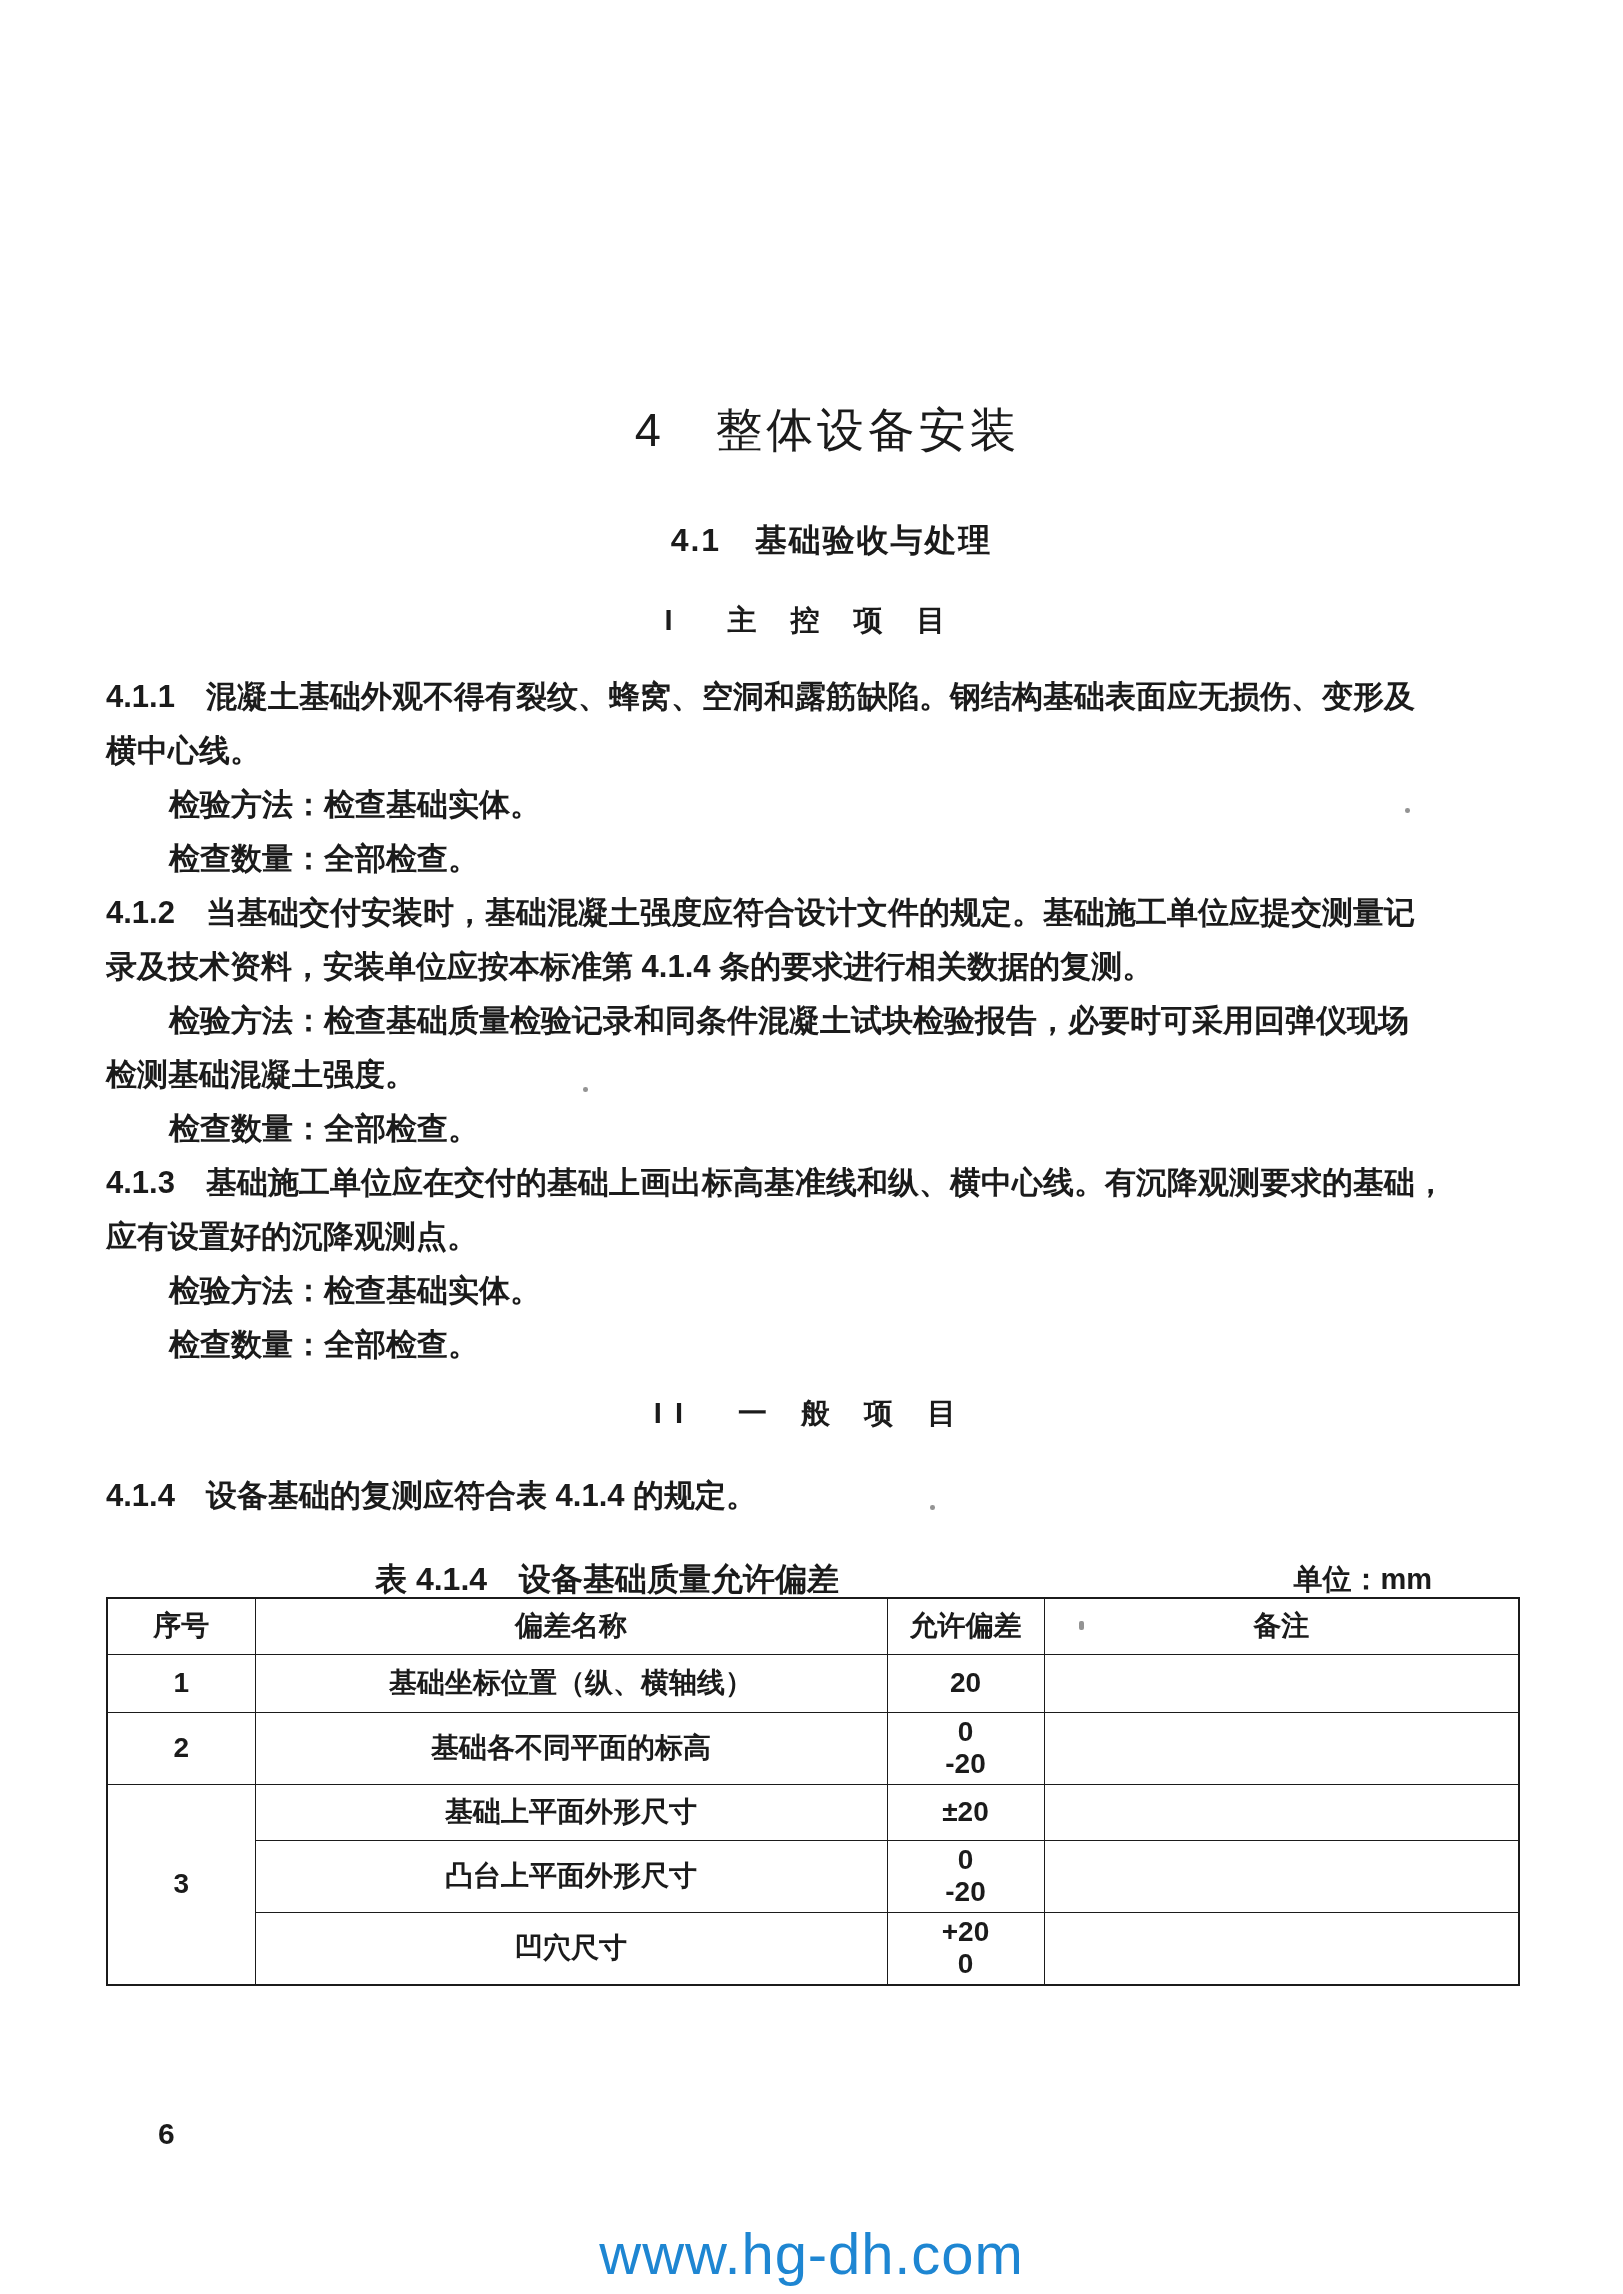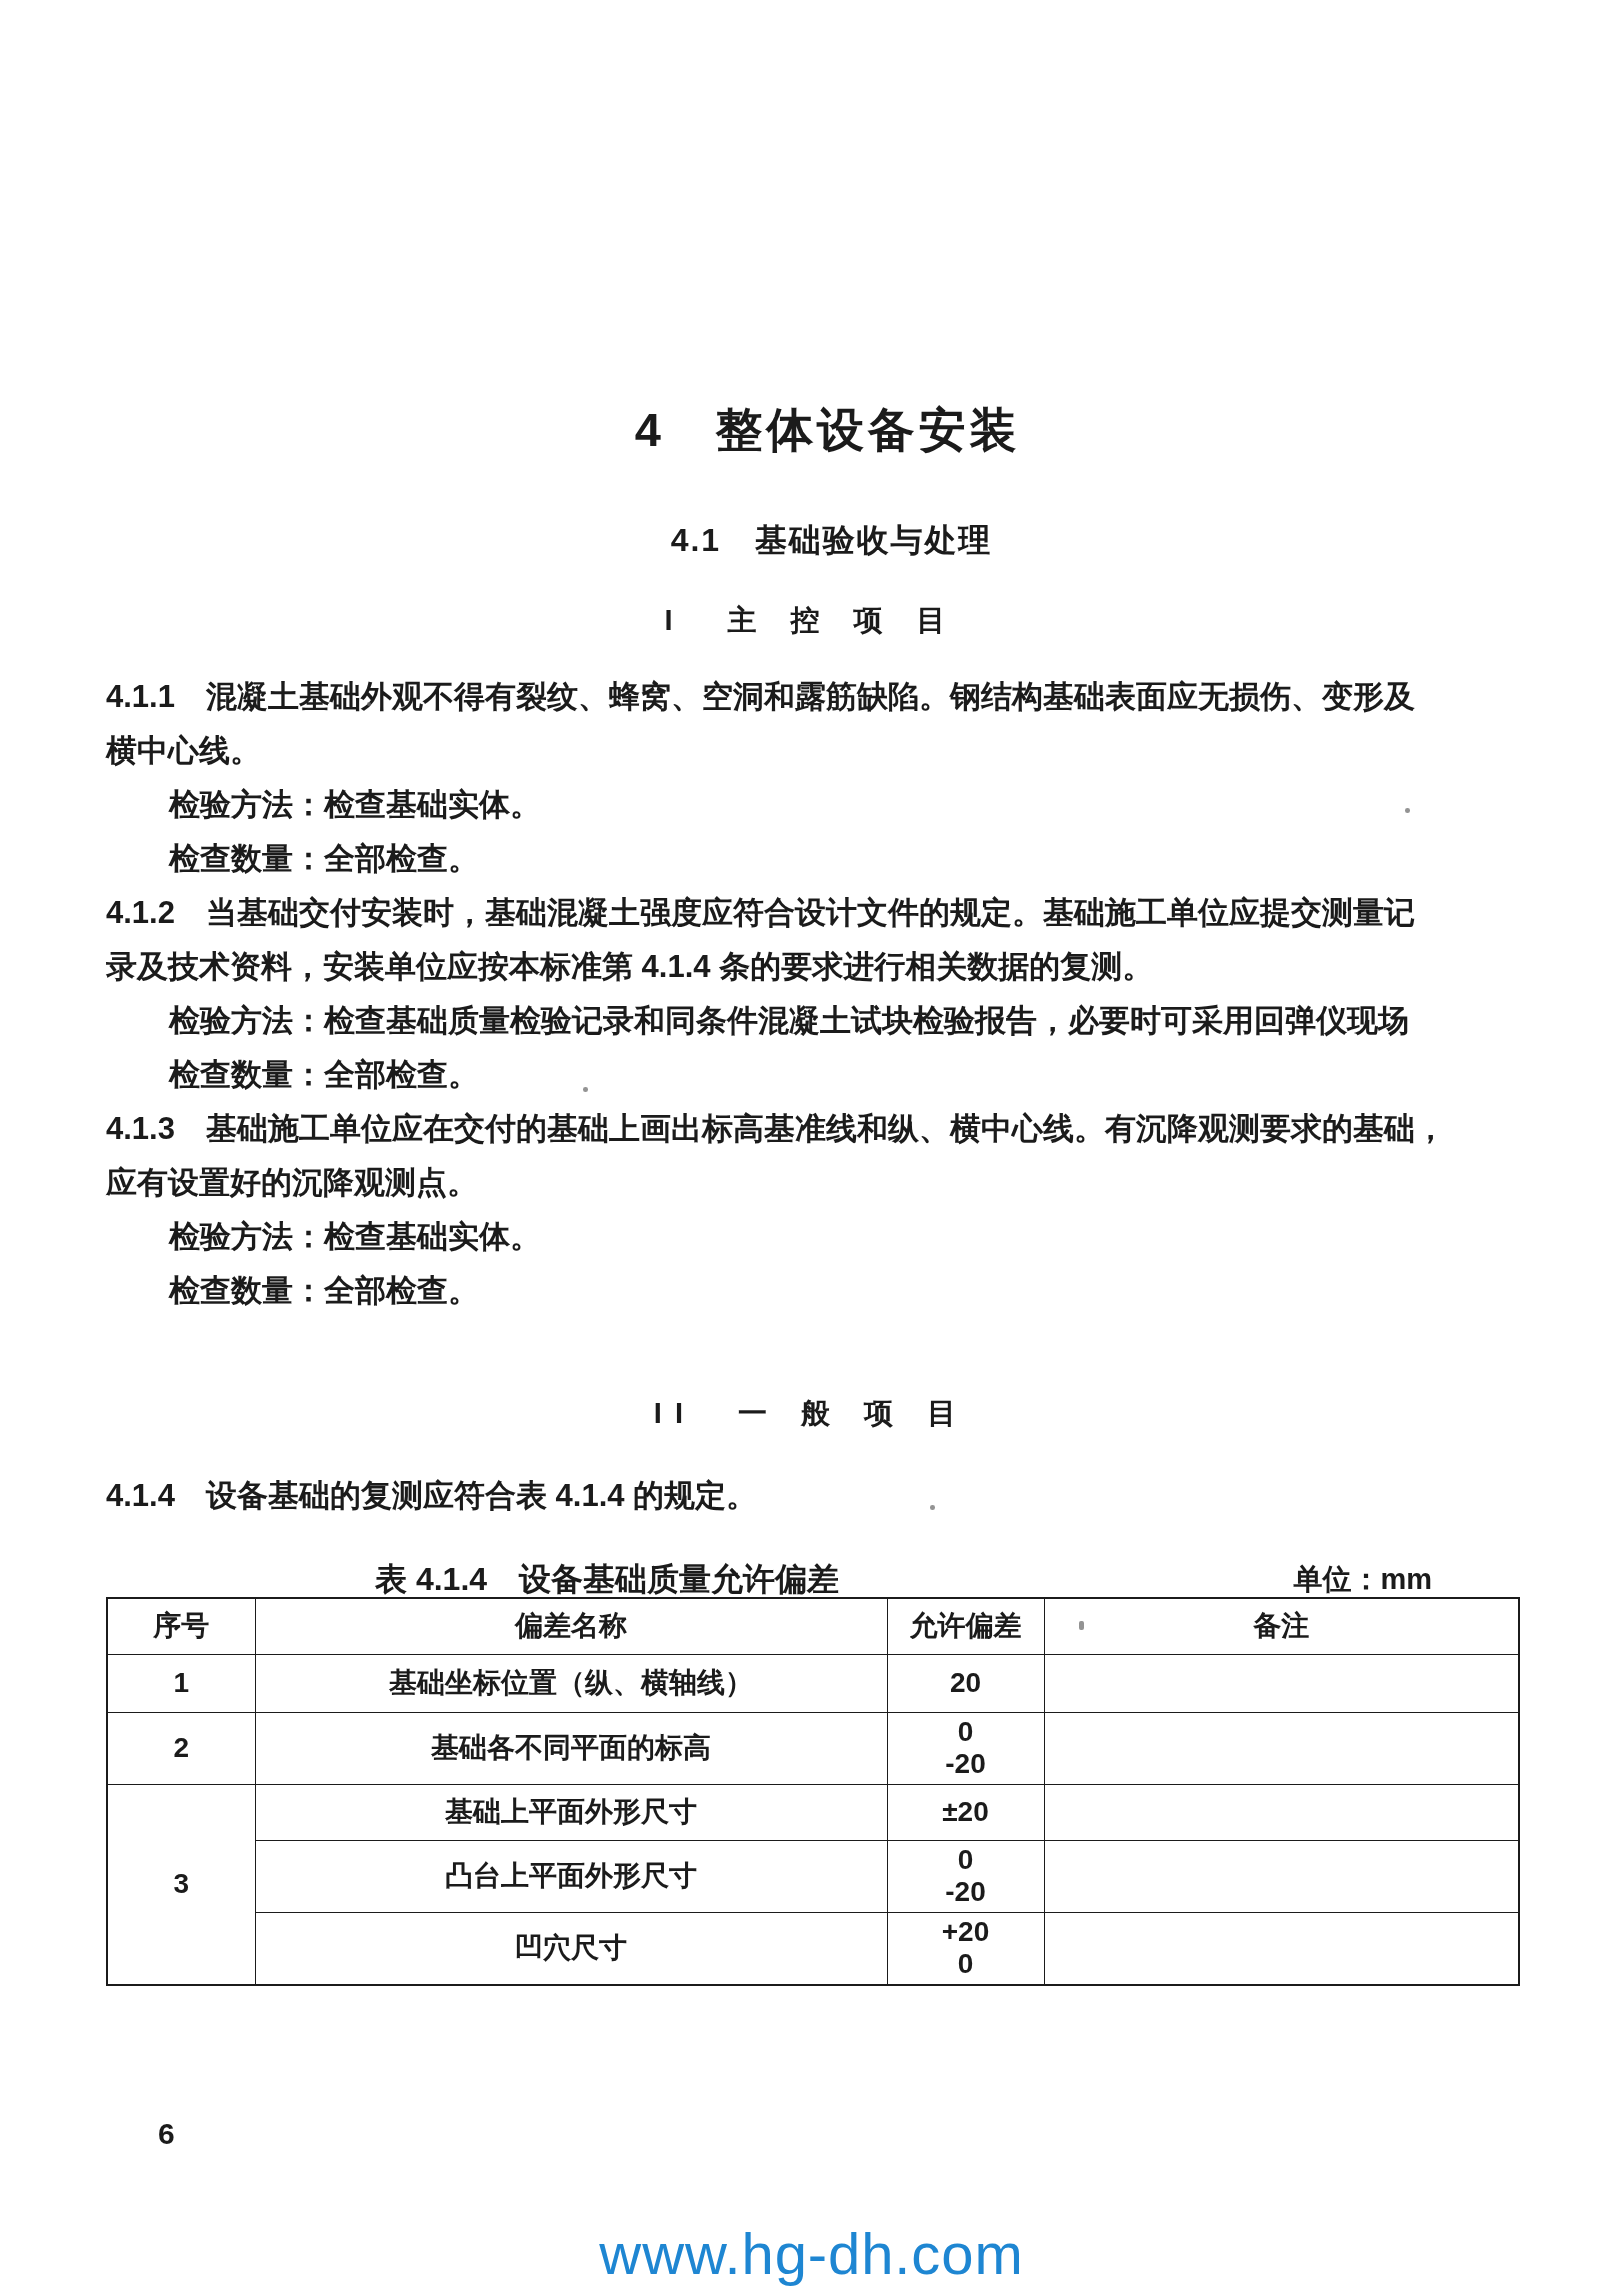--- a/index.html
+++ b/index.html
@@ -8,21 +8,21 @@
     width:1623px;height:2295px;
     margin:0 auto;
     background:#ffffff;
     font-family:"Liberation Sans","DejaVu Sans",sans-serif;
     color:#1b1b1b;
     overflow:hidden;
   }
   .chapter-title{
     position:absolute;top:399px;left:0;right:0;
     text-align:center;
-    font-size:47px;font-weight:700;
+    font-size:47px;font-weight:400;
     letter-spacing:3.8px;
     white-space:pre;
     margin-left:32px;
   }
   .section-title{
     position:absolute;top:519px;left:0;right:0;
     text-align:center;
     font-size:32px;font-weight:700;
     letter-spacing:1.9px;
     white-space:pre;
@@ -116,20 +116,21 @@
   <div class="part-heading part-1">I　主 控 项 目</div>
 
   <div class="body-block">
     <div class="line">4.1.1　混凝土基础外观不得有裂纹、蜂窝、空洞和露筋缺陷。钢结构基础表面应无损伤、变形及</div>
     <div class="line">横中心线。</div>
     <div class="line indent">检验方法：检查基础实体。</div>
     <div class="line indent">检查数量：全部检查。</div>
     <div class="line">4.1.2　当基础交付安装时，基础混凝土强度应符合设计文件的规定。基础施工单位应提交测量记</div>
     <div class="line">录及技术资料，安装单位应按本标准第 4.1.4 条的要求进行相关数据的复测。</div>
     <div class="line indent">检验方法：检查基础质量检验记录和同条件混凝土试块检验报告，必要时可采用回弹仪现场</div>
+    <div class="line">检测基础混凝土强度。</div>
     <div class="line indent">检查数量：全部检查。</div>
     <div class="line">4.1.3　基础施工单位应在交付的基础上画出标高基准线和纵、横中心线。有沉降观测要求的基础，</div>
     <div class="line">应有设置好的沉降观测点。</div>
     <div class="line indent">检验方法：检查基础实体。</div>
     <div class="line indent">检查数量：全部检查。</div>
   </div>
 
   <div class="part-heading part-2">II　一 般 项 目</div>
 
   <div class="clause-414">4.1.4　设备基础的复测应符合表 4.1.4 的规定。</div>

